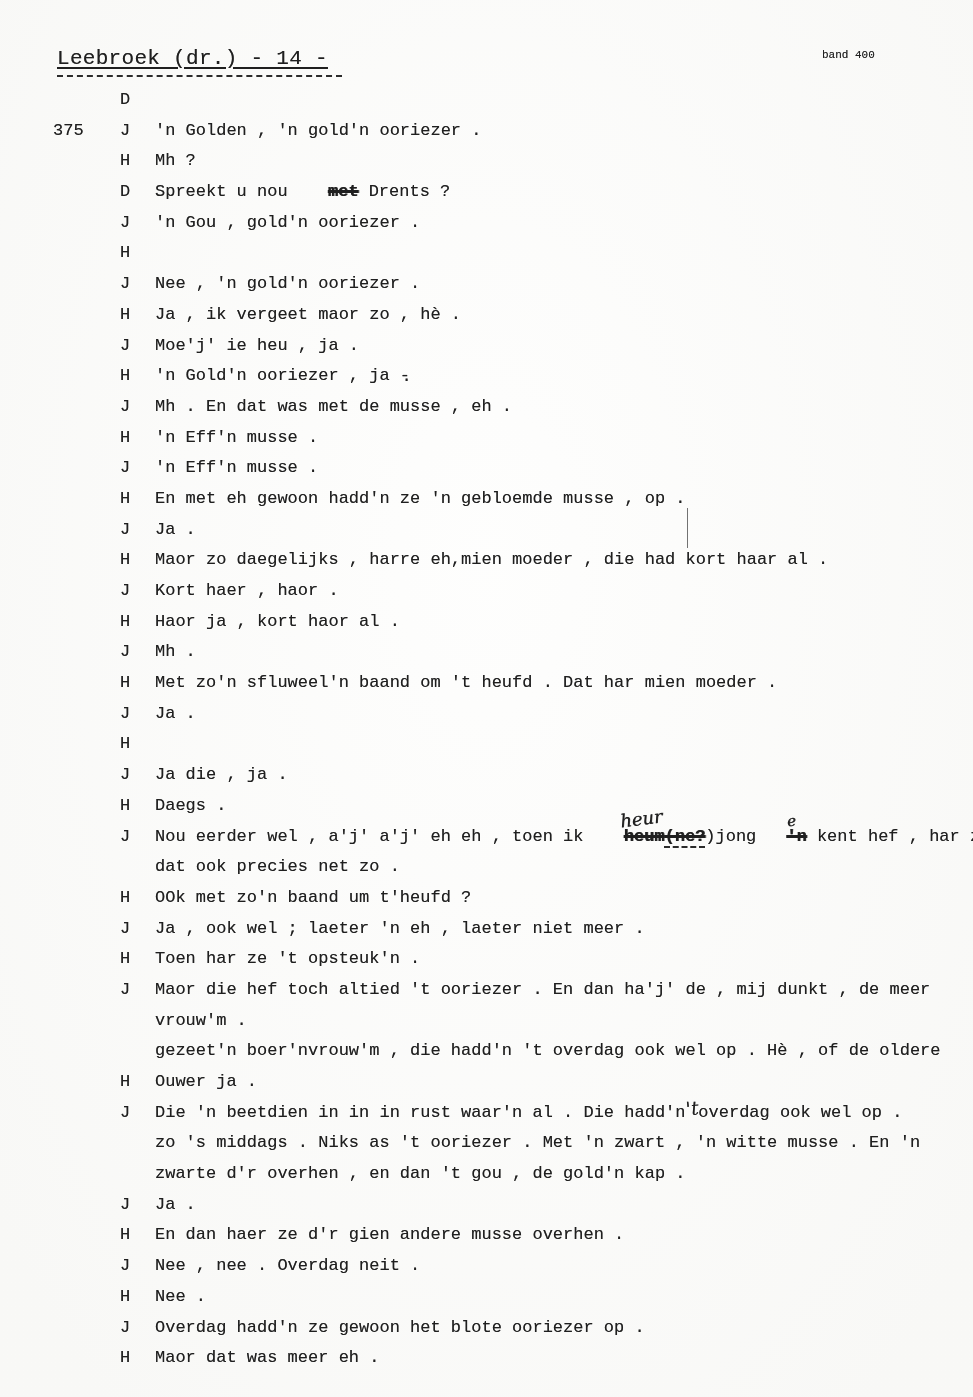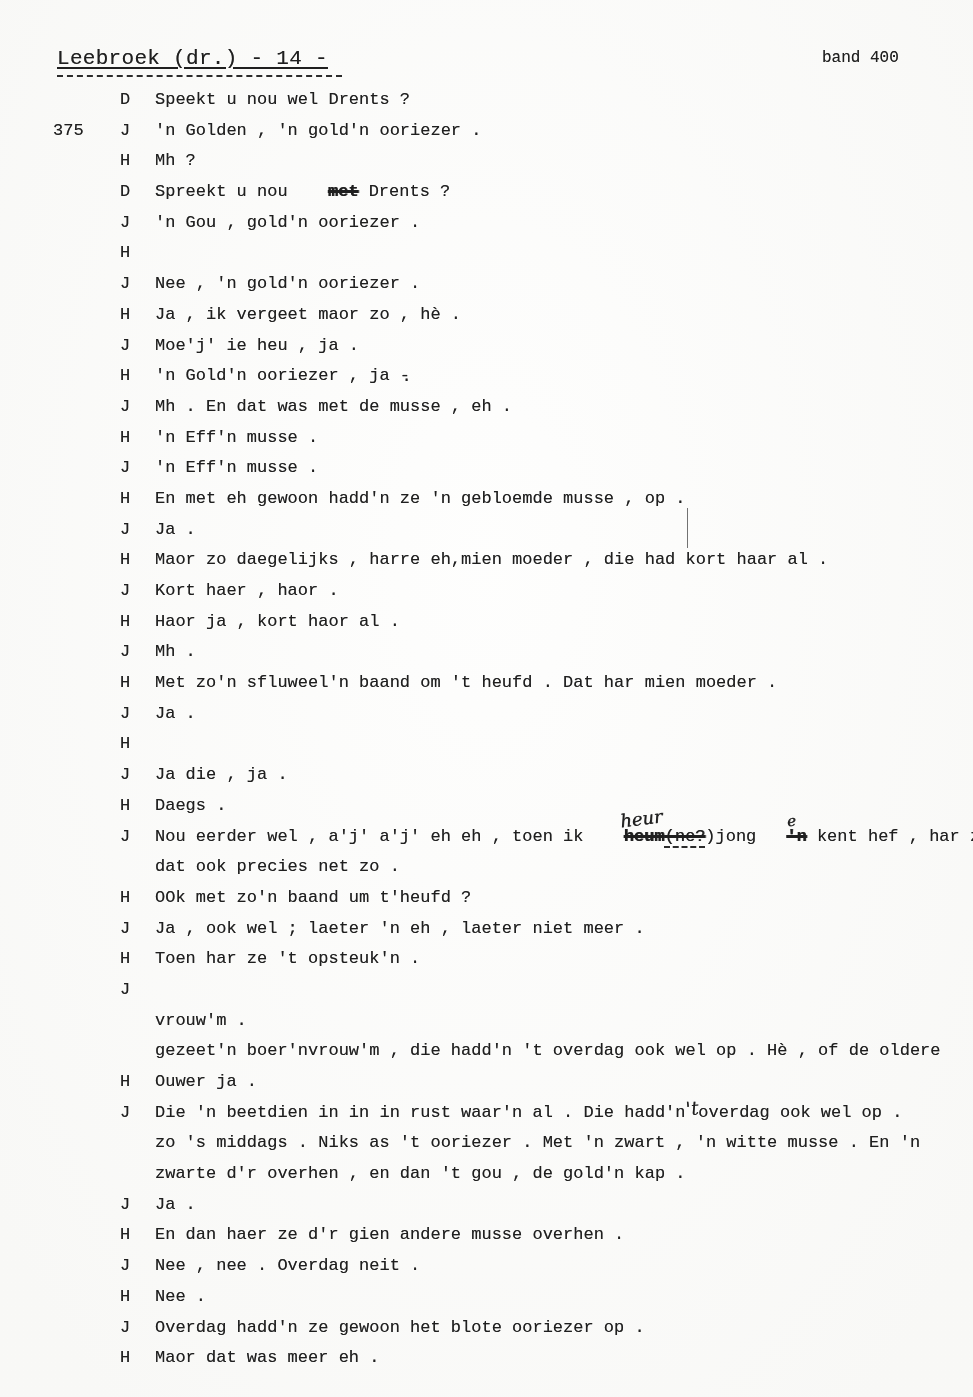--- a/index.html
+++ b/index.html
@@ -21,21 +21,21 @@
   .hdr-title{
     position:absolute;left:57px;top:47px;
     font-size:21px;letter-spacing:0.3px;
     text-decoration:underline;text-underline-offset:3px;text-decoration-thickness:1.5px;
   }
   .hdr-title::after{
     content:"";position:absolute;left:0;right:-14px;bottom:-7px;
     border-bottom:2px dashed #2b2b2b;
   }
   .hdr-band{
-    position:absolute;left:822px;top:49px;font-size:16px;
+    position:absolute;left:822px;top:49px;font-size:11px;
   }
 
   
   .transcript{position:absolute;left:0;top:85px;right:0;}
   .row{
     position:relative;height:30.7px;line-height:30.7px;
     font-size:17px;white-space:pre;
   }
   .num{position:absolute;left:53px;top:0;text-align:right;}
   .spk{position:absolute;left:120px;top:0;}
@@ -47,21 +47,21 @@
     text-decoration:line-through;
     text-decoration-thickness:2.5px;
     font-weight:bold;
     text-shadow:0.6px 0 0 rgba(25,25,25,0.8);
     margin-left:30px;
   }
   .seg-struck-dashed{
     position:relative;
     text-decoration:line-through;
     text-decoration-thickness:2.5px;
-    font-weight:normal;
+    font-weight:bold;
     border-bottom:2px dashed #2b2b2b;
     text-shadow:0.6px 0 0 rgba(25,25,25,0.8);
   }
   .seg-handwritten{
     font-family:"DejaVu Serif","Liberation Serif",serif;
     font-style:italic;
     display:inline-block;
     transform:rotate(-6deg) translateY(-2px);
     font-size:19px;line-height:1;
   }
@@ -90,21 +90,20 @@
 
 <div class="paper ink" style="color: rgb(31, 31, 31);">
 
   <div class="hdr-title">Leebroek (dr.) - 14 -</div>
   <div class="hdr-band">band 400</div>
 
   <div class="transcript">
       <div class="row">
     <span class="num"></span>
     <span class="spk">D</span>
-    <span class="utt"><span class="seg seg-typed">Speekt u nou wel Drents ?</span></span>
   </div>
       <div class="row">
     <span class="num">375</span>
     <span class="spk">J</span>
     <span class="utt"><span class="seg seg-typed">'n Golden , 'n gold'n ooriezer .</span></span>
   </div>
       <div class="row">
     <span class="num"></span>
     <span class="spk">H</span>
     <span class="utt"><span class="seg seg-typed">Mh ?</span></span>
@@ -233,20 +232,21 @@
     <span class="utt"><span class="seg seg-typed">Ja , ook wel ; laeter 'n eh , laeter niet meer .</span></span>
   </div>
       <div class="row">
     <span class="num"></span>
     <span class="spk">H</span>
     <span class="utt"><span class="seg seg-typed">Toen har ze 't opsteuk'n .</span></span>
   </div>
       <div class="row">
     <span class="num"></span>
     <span class="spk">J</span>
+    <span class="utt"><span class="seg seg-typed">Maor die hef toch altied 't ooriezer . En dan ha'j' de , mij dunkt , de meer</span></span>
   </div>
       <div class="row">
     <span class="num"></span>
     <span class="spk"></span>
     <span class="utt"><span class="seg seg-typed">vrouw'm .</span></span>
   </div>
       <div class="row">
     <span class="num"></span>
     <span class="spk"></span>
     <span class="utt"><span class="seg seg-typed">gezeet'n boer'nvrouw'm , die hadd'n 't overdag ook wel op . Hè , of de oldere</span></span>

